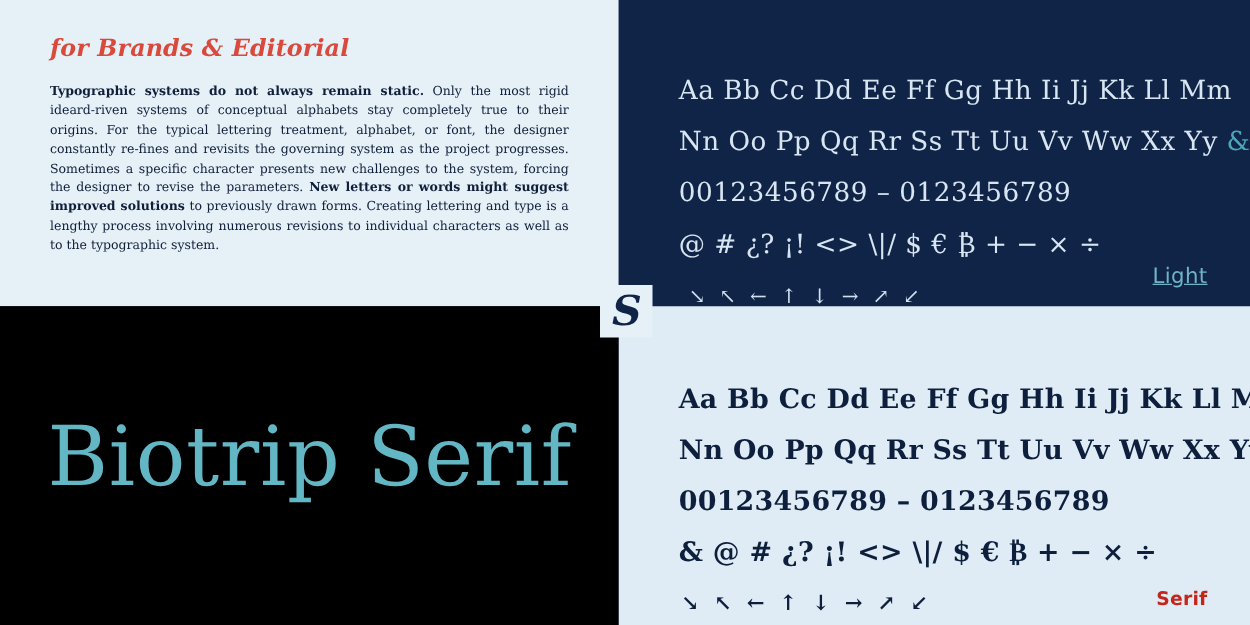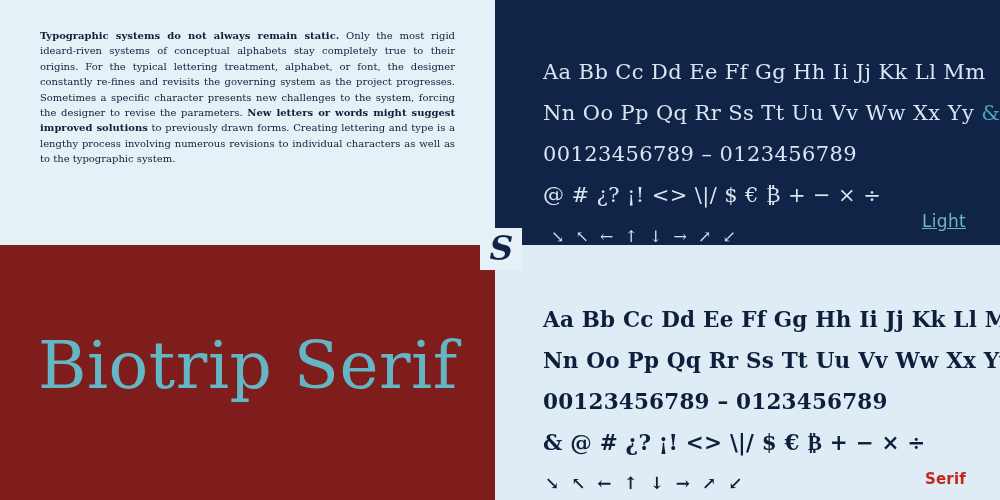--- a/index.html
+++ b/index.html
@@ -30,21 +30,21 @@
     background: #e6f0f7;
   }
   .q-tr {
     left: 495px; top: 0;
     width: 505px; height: 245px;
     background: #102448;
   }
   .q-bl {
     left: 0; top: 245px;
     width: 495px; height: 255px;
-    background: #7f1d1d;
+    background: #000000;
   }
   .q-br {
     left: 495px; top: 245px;
     width: 505px; height: 255px;
     background: #dfecf5;
   }
 
   
   .center-badge {
     position: absolute;
@@ -173,20 +173,21 @@
     white-space: nowrap;
   }
 </style>
 </head>
 <body>
 
 <div class="page">
 
   <div class="quad q-tl">
     <div class="tl-inner">
+      <div class="headline">for Brands &amp; Editorial</div>
       <p class="body-copy"><span class="lead">Typographic systems do not always remain static.</span><span> Only the most rigid ideard-riven systems of conceptual alphabets stay completely true to their origins. For the typical lettering treatment, alphabet, or font, the designer constantly re-fines and revisits the governing system as the project progresses. Sometimes a specific character presents new challenges to the system, forcing the designer to revise the parameters. </span><b>New letters or words might suggest improved solutions</b><span> to previously drawn forms. Creating lettering and type is a lengthy process involving numerous revisions to individual characters as well as to the typographic system.</span></p>
     </div>
   </div>
 
   <div class="quad q-tr">
     <div class="spec">
       <div class="spec-line">Aa Bb Cc Dd Ee Ff Gg Hh Ii Jj Kk Ll Mm</div>
       <div class="spec-line"><span>Nn Oo Pp Qq Rr Ss Tt Uu Vv Ww Xx Yy</span> <span class="amp">&amp;</span></div>
       <div class="spec-line">00123456789 – 0123456789</div>
       <div class="spec-line">@ # ¿? ¡! &lt;&gt; \|/ $ € ₿ + − × ÷</div>

